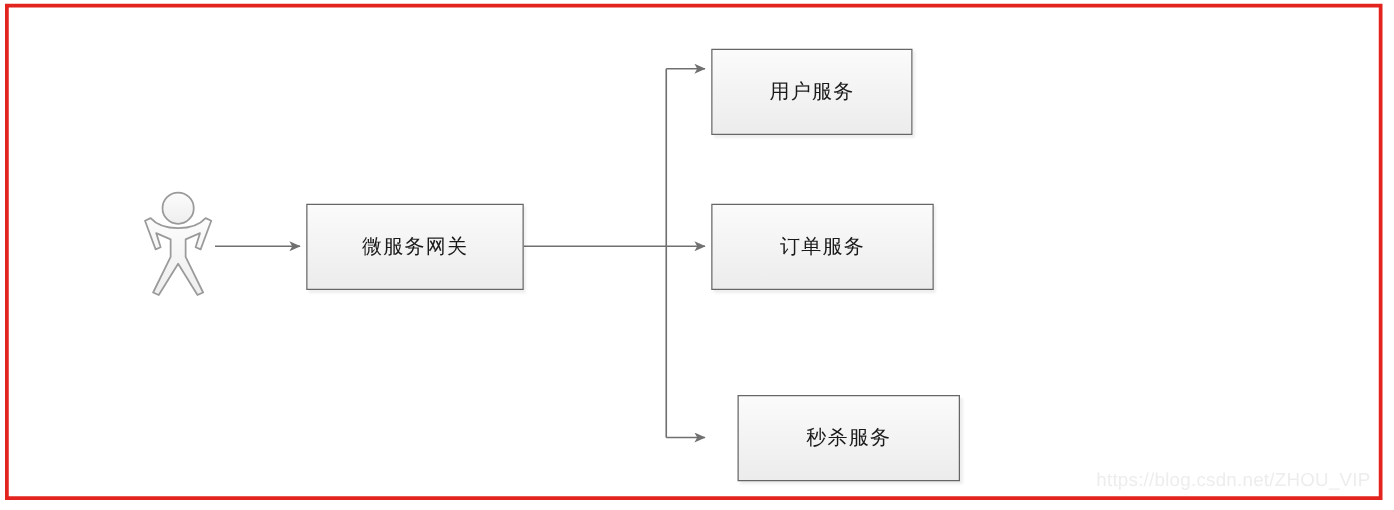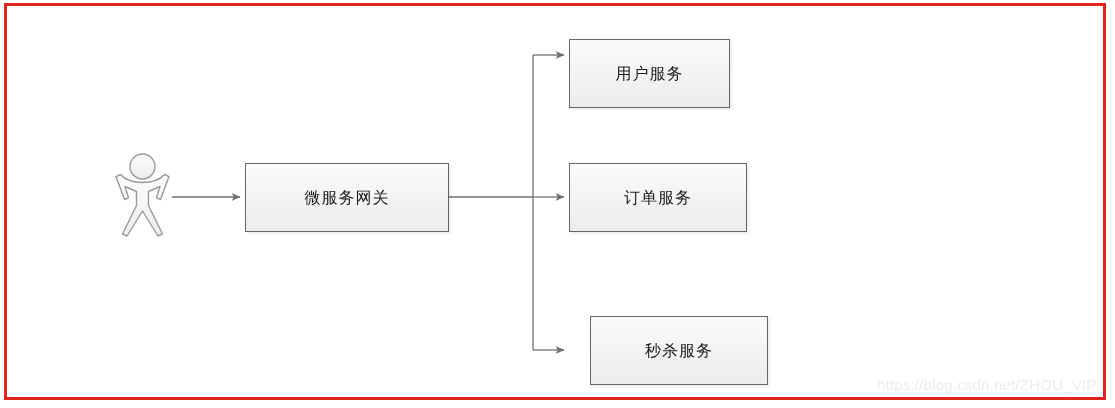--- a/index.html
+++ b/index.html
@@ -118,21 +118,21 @@
 
     <g>
       <path d="M533,197 L564,197" fill="none" stroke="#707070" stroke-width="1.3" marker-end="url(#arrowhead)"></path>
     </g>
 
     <g>
       <path d="M533,350 L564,350" fill="none" stroke="#707070" stroke-width="1.3" marker-end="url(#arrowhead)"></path>
     </g>
   </svg>
 
-  <div class="node" style="left:245px; top:163px; width:204px; height:69px;">
+  <div class="node" style="left:245px; top:163px; width:174px; height:69px;">
     <span>微服务网关</span>
   </div>
 
   <div class="node" style="left:569px; top:39px; width:161px; height:69px;">
     <span>用户服务</span>
   </div>
 
   <div class="node" style="left:569px; top:163px; width:178px; height:69px;">
     <span>订单服务</span>
   </div>

